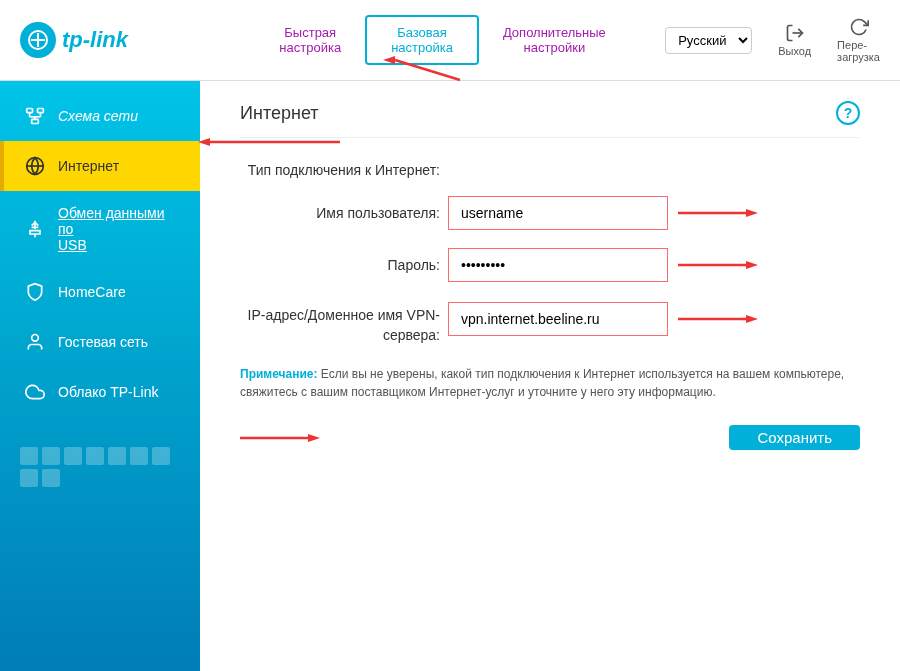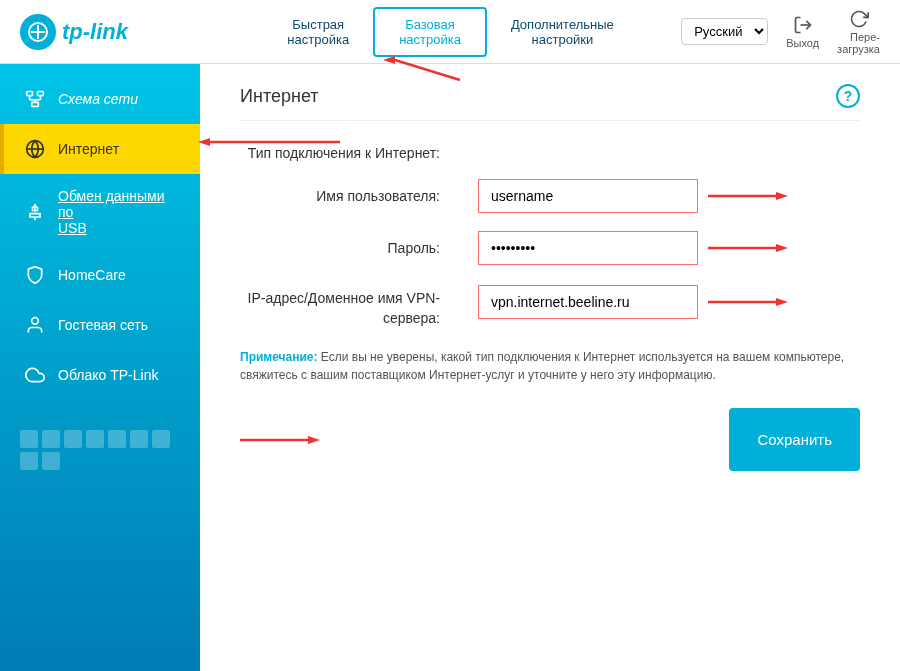--- a/index.html
+++ b/index.html
@@ -1,21 +1,21 @@
 <!DOCTYPE html>
 <html><head>
   <meta charset="utf-8">
   <style>
     * { box-sizing: border-box; margin: 0; padding: 0; }
     body { font-family: Arial, sans-serif; background: #f0f0f0; width: 900px; height: 671px; overflow: hidden; }
 
     
     .header {
       background: #fff;
-      height: 64px;
+      height: 81px;
       display: flex;
       align-items: center;
       padding: 14px 20px;
       border-bottom: 1px solid #ddd;
       position: relative;
     }
     .logo-area {
       display: flex;
       align-items: center;
       gap: 6px;
@@ -37,34 +37,34 @@
     .nav-tabs {
       display: flex;
       gap: 0;
       flex: 1;
       justify-content: center;
     }
     .nav-tab {
       padding: 8px 24px;
       text-align: center;
       font-size: 14px;
-      color: #0c4a6e;
+      color: #a21caf;
       cursor: pointer;
       border: none;
       background: none;
     }
     .nav-tab.active {
       border: 2px solid #00b0d8;
       border-radius: 4px;
       color: #00b0d8;
     }
     .header-right {
       display: flex;
       align-items: center;
-      gap: 18px;
+      gap: 26px;
     }
     .language-select {
       border: 1px solid #ccc;
       border-radius: 4px;
       padding: 4px 8px;
       font-size: 13px;
       background: #fff;
     }
     .header-btn {
       display: flex;
@@ -148,21 +148,21 @@
       border: 2px solid #00b0d8;
       color: #00b0d8;
       display: flex; align-items: center; justify-content: center;
       font-size: 14px; font-weight: bold;
       cursor: pointer;
     }
     .form-row {
       display: flex;
       align-items: center;
       margin-bottom: 18px;
-      gap: 38px;
+      gap: 8px;
     }
     .form-label {
       width: 200px;
       font-size: 14px;
       color: #333;
       flex-shrink: 0;
       text-align: right;
     }
     .form-field {
       display: flex;
@@ -210,21 +210,21 @@
       margin: 16px 0 24px 0;
       line-height: 1.5;
     }
     .note-text .note-label {
       color: #00b0d8;
       font-weight: bold;
     }
     .save-btn {
       display: block;
       margin-left: auto;
-      padding: 23px 28px;
+      padding: 4px 28px;
       background: #00b0d8;
       color: white;
       border: none;
       border-radius: 4px;
       font-size: 15px;
       cursor: pointer;
     }
   </style>
 </head>
 <body>
@@ -258,21 +258,21 @@
         <polyline points="16 17 21 12 16 7"></polyline>
         <line x1="21" y1="12" x2="9" y2="12"></line>
       </svg>
       <span>Выход</span>
     </div>
     <div class="header-btn">
       <svg viewBox="0 0 24 24" fill="none" stroke="#555" stroke-width="2">
         <polyline points="23 4 23 10 17 10"></polyline>
         <path d="M20.49 15a9 9 0 1 1-2.12-9.36L23 10"></path>
       </svg>
-      <span style="white-space:pre-line; text-align:right; font-size:11px;">Пере-
+      <span style="white-space:pre-line; text-align:left; font-size:11px;">Пере-
 загрузка</span>
     </div>
   </div>
 </div>
 
 <div class="main-layout">
 
   <div class="sidebar">
     <div class="sidebar-item">
       <span class="icon">

